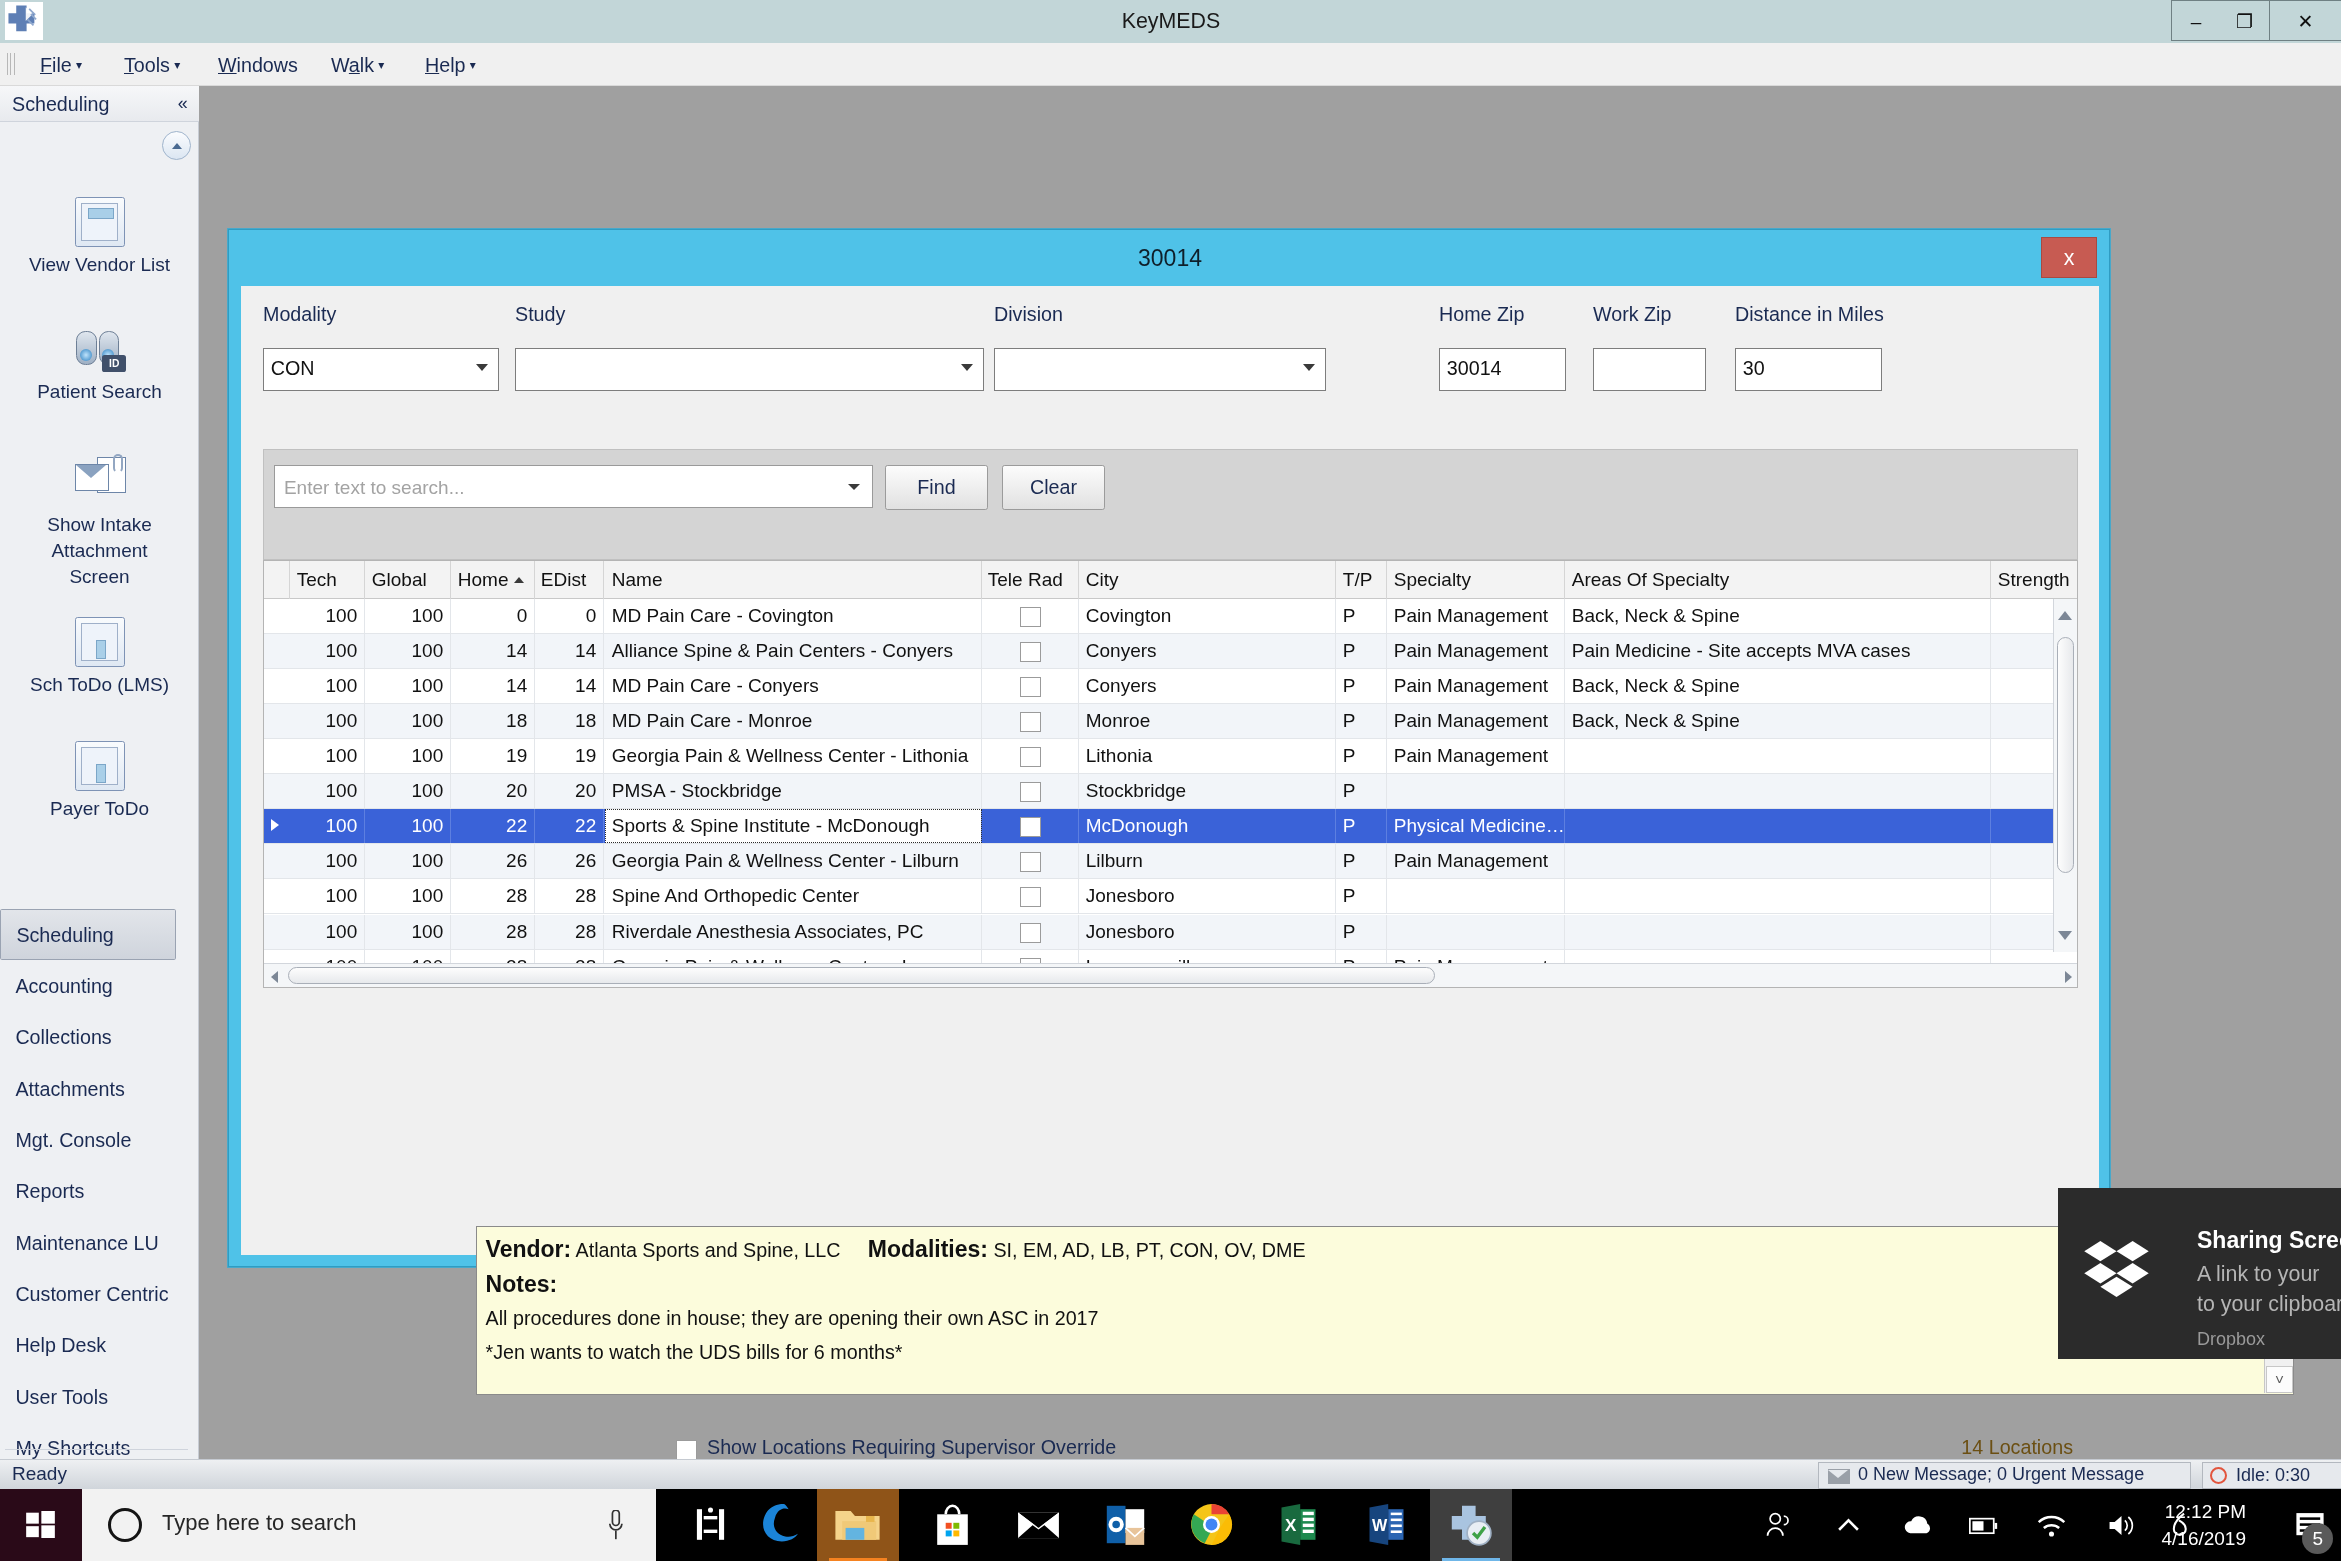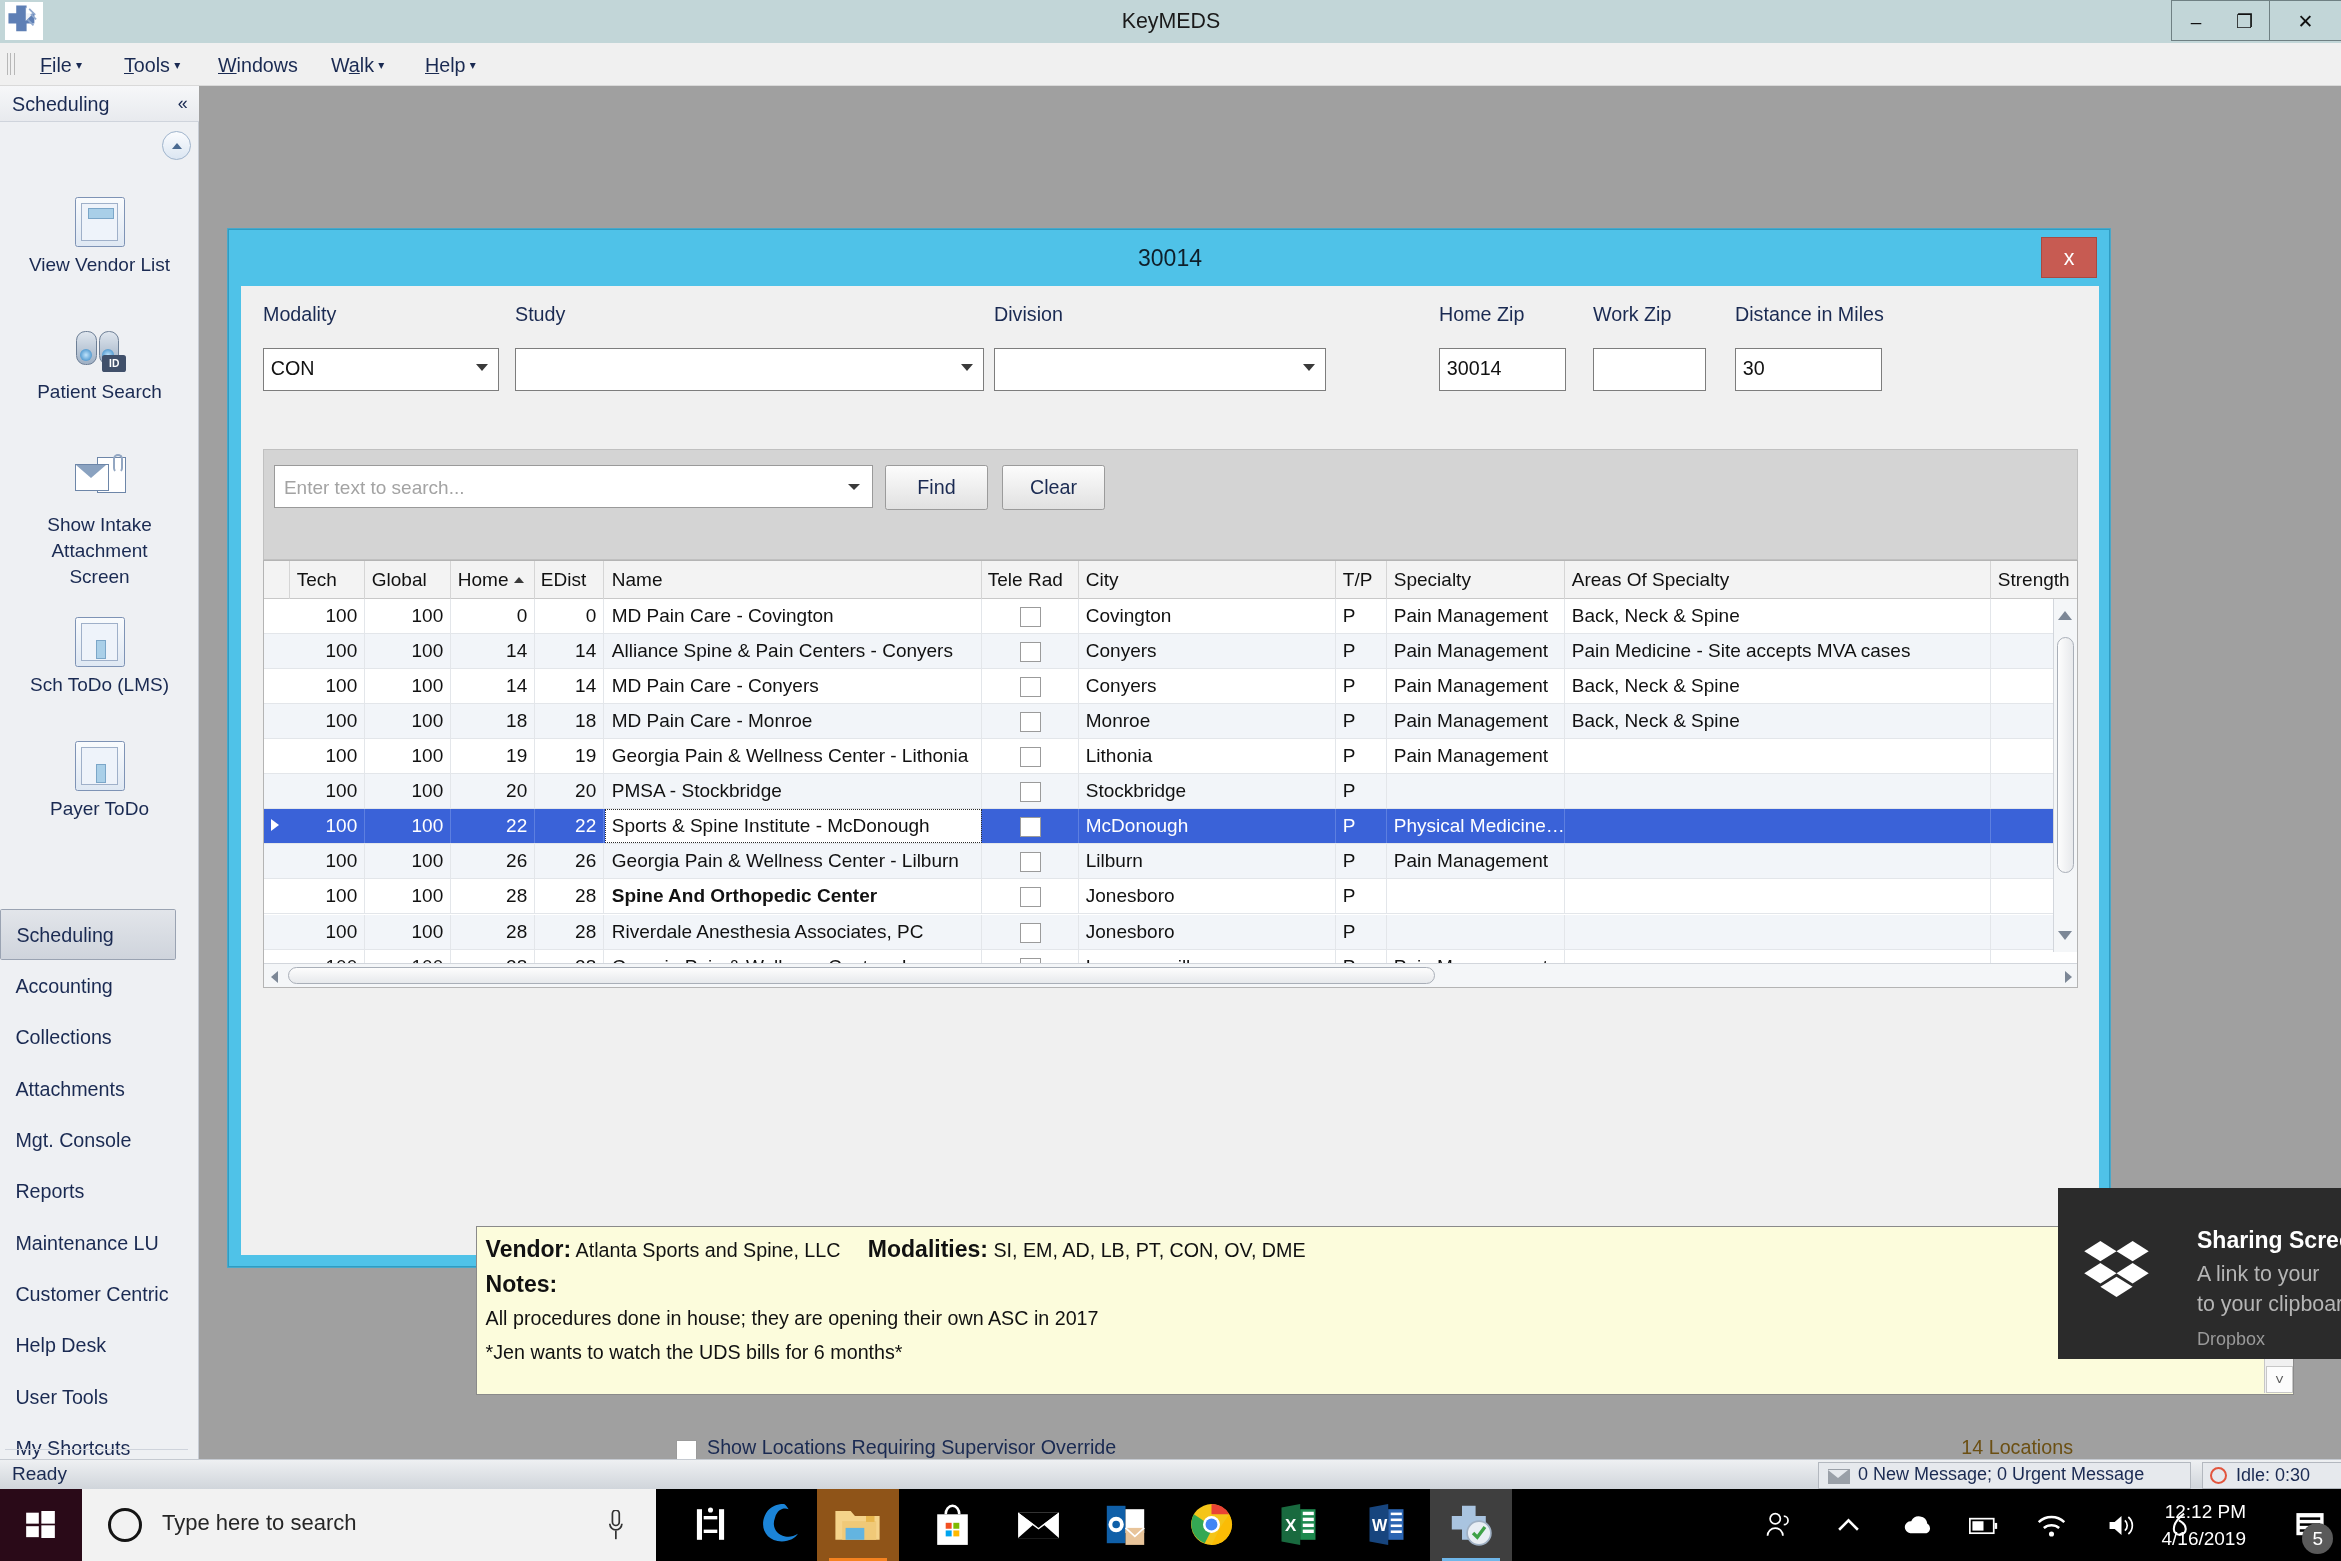--- a/index.html
+++ b/index.html
@@ -729,21 +729,21 @@
               <div class="gcell " style="left: 1072px; width: 51px;">P</div>
               <div class="gcell " style="left: 1123px; width: 178px;">Pain Management</div>
               <div class="gcell " style="left: 1301px; width: 426px;"></div>
               <div class="gcell " style="left: 1727px; width: 87px;"></div>
             </div>
             <div class="grow odd" style="top: 318px;">
               <div class="gcell num" style="left: 26px; width: 75px;">100</div>
               <div class="gcell num" style="left: 101px; width: 86px;">100</div>
               <div class="gcell num" style="left: 187px; width: 84px;">28</div>
               <div class="gcell num" style="left: 270px; width: 70px;">28</div>
-              <div class="gcell namecell" style="left: 341px; width: 377px; font-weight: bold;">Spine And Orthopedic Center</div>
+              <div class="gcell namecell" style="left: 341px; width: 377px;">Spine And Orthopedic Center</div>
               <div class="gcell" style="left: 717px; width: 98px;">
                 <div class="telecb" style="left: 39px;"></div>
               </div>
               <div class="gcell " style="left: 815px; width: 257px;">Jonesboro</div>
               <div class="gcell " style="left: 1072px; width: 51px;">P</div>
               <div class="gcell " style="left: 1123px; width: 178px;"></div>
               <div class="gcell " style="left: 1301px; width: 426px;"></div>
               <div class="gcell " style="left: 1727px; width: 87px;"></div>
             </div>
             <div class="grow even" style="top: 354px;">

